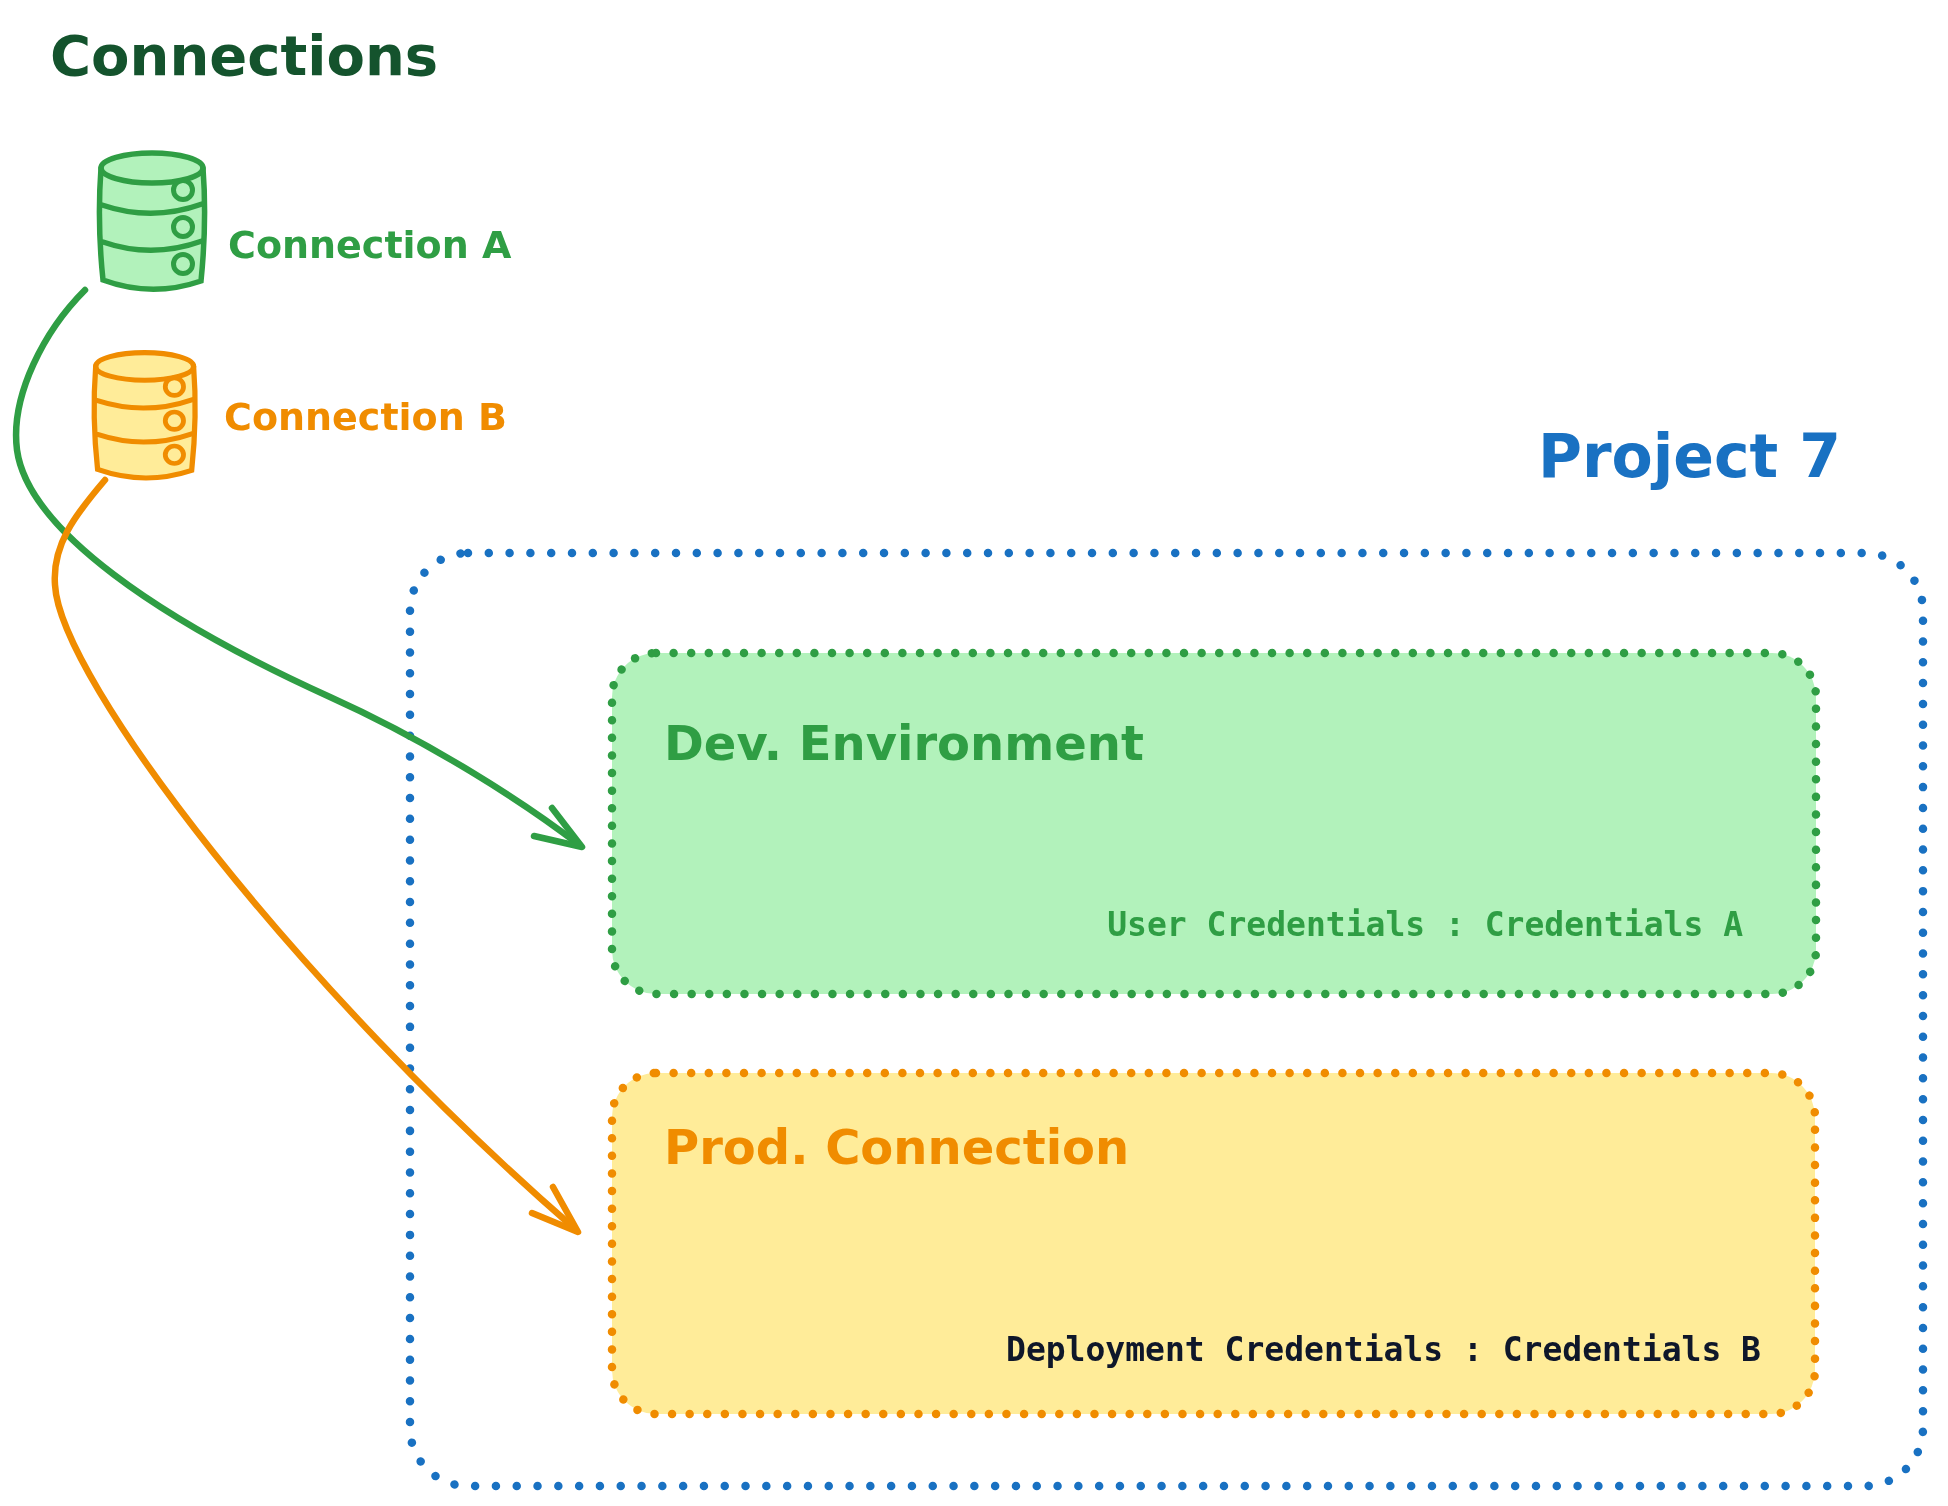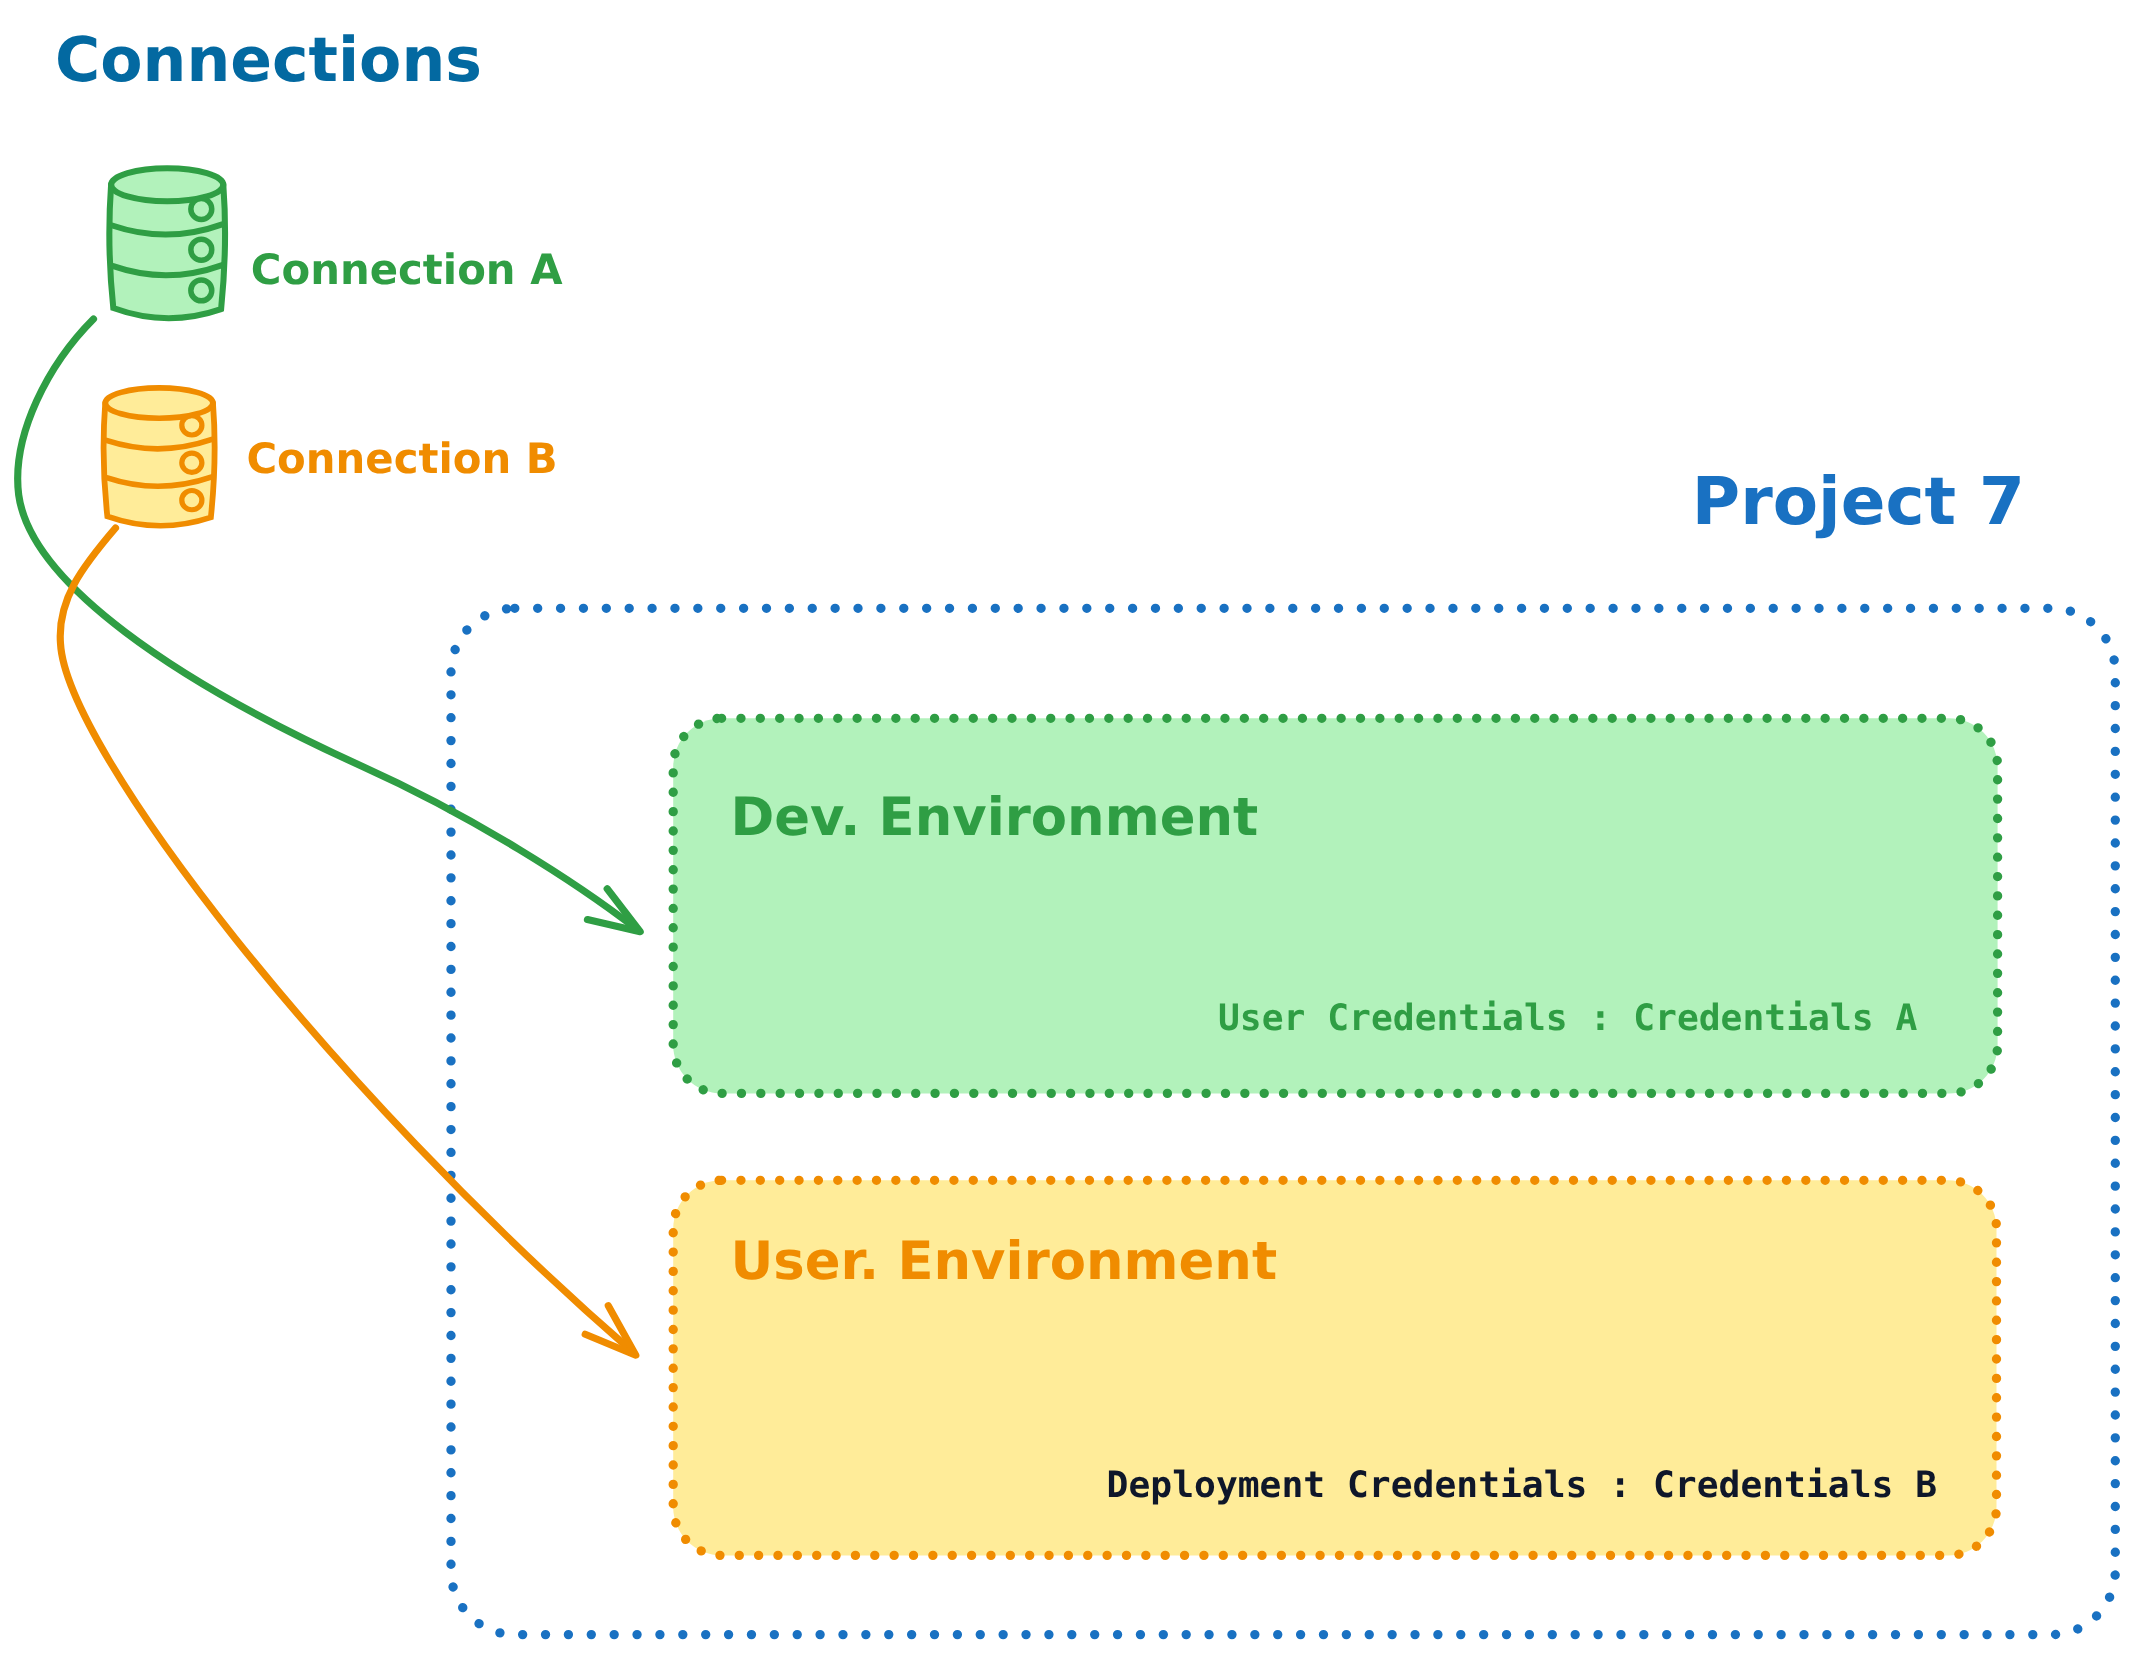--- a/index.html
+++ b/index.html
@@ -11,21 +11,21 @@
     font-family:"DejaVu Sans",sans-serif;
   }
   .shapes{position:absolute;left:0;top:0;}
   .txt{
     position:absolute;
     font-family:"DejaVu Sans",sans-serif;
     font-weight:bold;
     white-space:nowrap;
     line-height:1.15;
   }
-  .title{left:50px;top:24px;font-size:56px;color:#0369a1;}
+  .title{left:50px;top:24px;font-size:56px;color:#14532d;}
   .conn-label{font-size:38px;}
   .conn-a{left:228px;top:196px;color:#2f9e44;margin-top:28px;}
   .conn-b{left:224px;top:396px;color:#f08c00;}
   .project-title{left:1538px;top:422px;font-size:60px;color:#1971c2;}
   .env-name{font-size:48px;}
   .env-name.dev{left:664px;top:716px;color:#2f9e44;}
   .env-name.prod{left:664px;top:1120px;color:#f08c00;}
   .env-cred{
     font-family:"DejaVu Sans Mono",monospace;
     font-size:33px;font-weight:bold;
@@ -84,17 +84,17 @@
   <div class="txt conn-label conn-a">Connection A</div>
 
   <div class="txt conn-label conn-b">Connection B</div>
 
   <div class="txt project-title">Project 7</div>
 
   <div class="txt env-name dev">Dev. Environment</div>
 
   <div class="txt env-cred dev">User Credentials : Credentials A</div>
 
-  <div class="txt env-name prod">User. Environment</div>
+  <div class="txt env-name prod">Prod. Connection</div>
 
   <div class="txt env-cred prod">Deployment Credentials : Credentials B</div>
 
 </div>
 
 </body></html>

